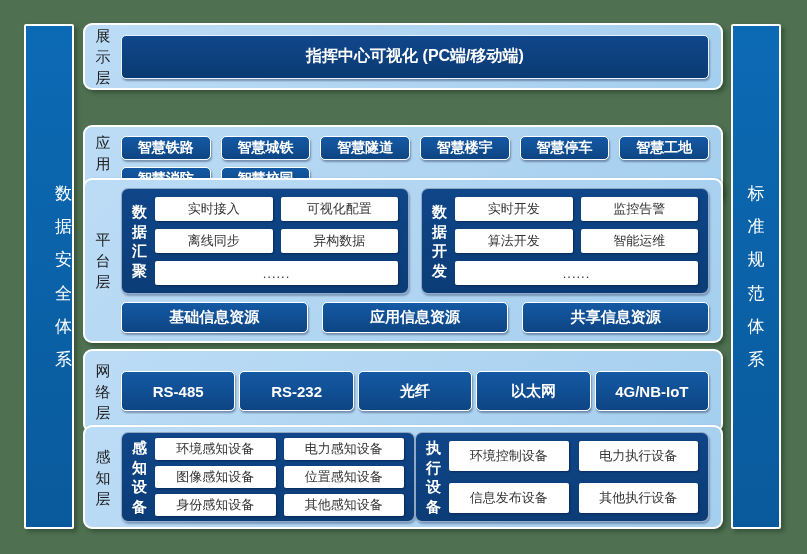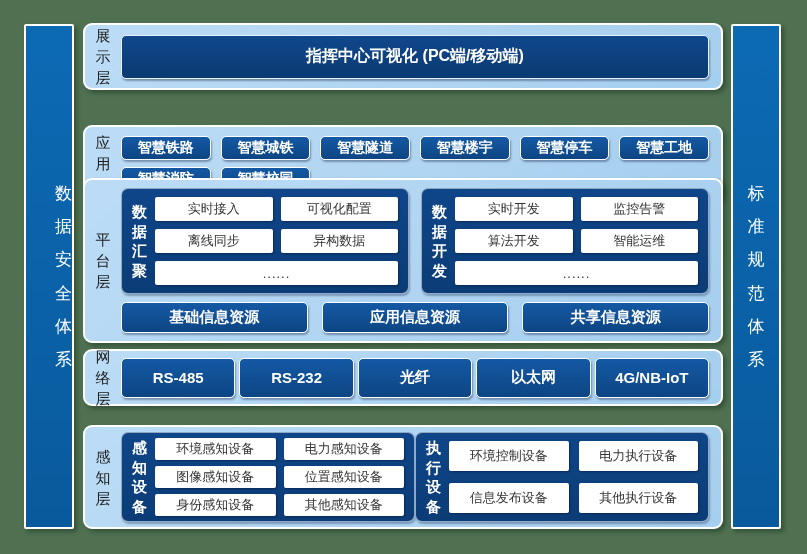--- a/index.html
+++ b/index.html
@@ -16,21 +16,21 @@
 
   
   .panel{position:absolute;left:83px;width:640px;box-sizing:border-box;
          background:linear-gradient(135deg,#bcdcf6,#a5cfee);
          border:2px solid #ffffff;border-radius:9px;
          box-shadow:3px 3px 4px rgba(25,45,25,.45);
          display:flex;}
   .p1{top:23px;height:67px;}
   .p2{top:96px;height:76px;margin-top:29px;}
   .p3{top:178px;height:165px;}
-  .p4{top:349px;height:57px;}
+  .p4{top:349px;height:84px;}
   .p5{top:425px;height:104px;}
 
   .layer-label{flex:0 0 36px;display:flex;align-items:center;justify-content:center;}
   .layer-label span{width:1em;word-break:break-all;text-align:center;font-size:15px;line-height:1.4;color:#1c1c1c;}
 
   .content{flex:1;display:flex;padding:8px 12px 8px 0;box-sizing:border-box;min-width:0;}
 
   
   .navy-btn{background:linear-gradient(180deg,#1459a4,#0d4583);
             border:1px solid #ffffff;border-radius:5px;

